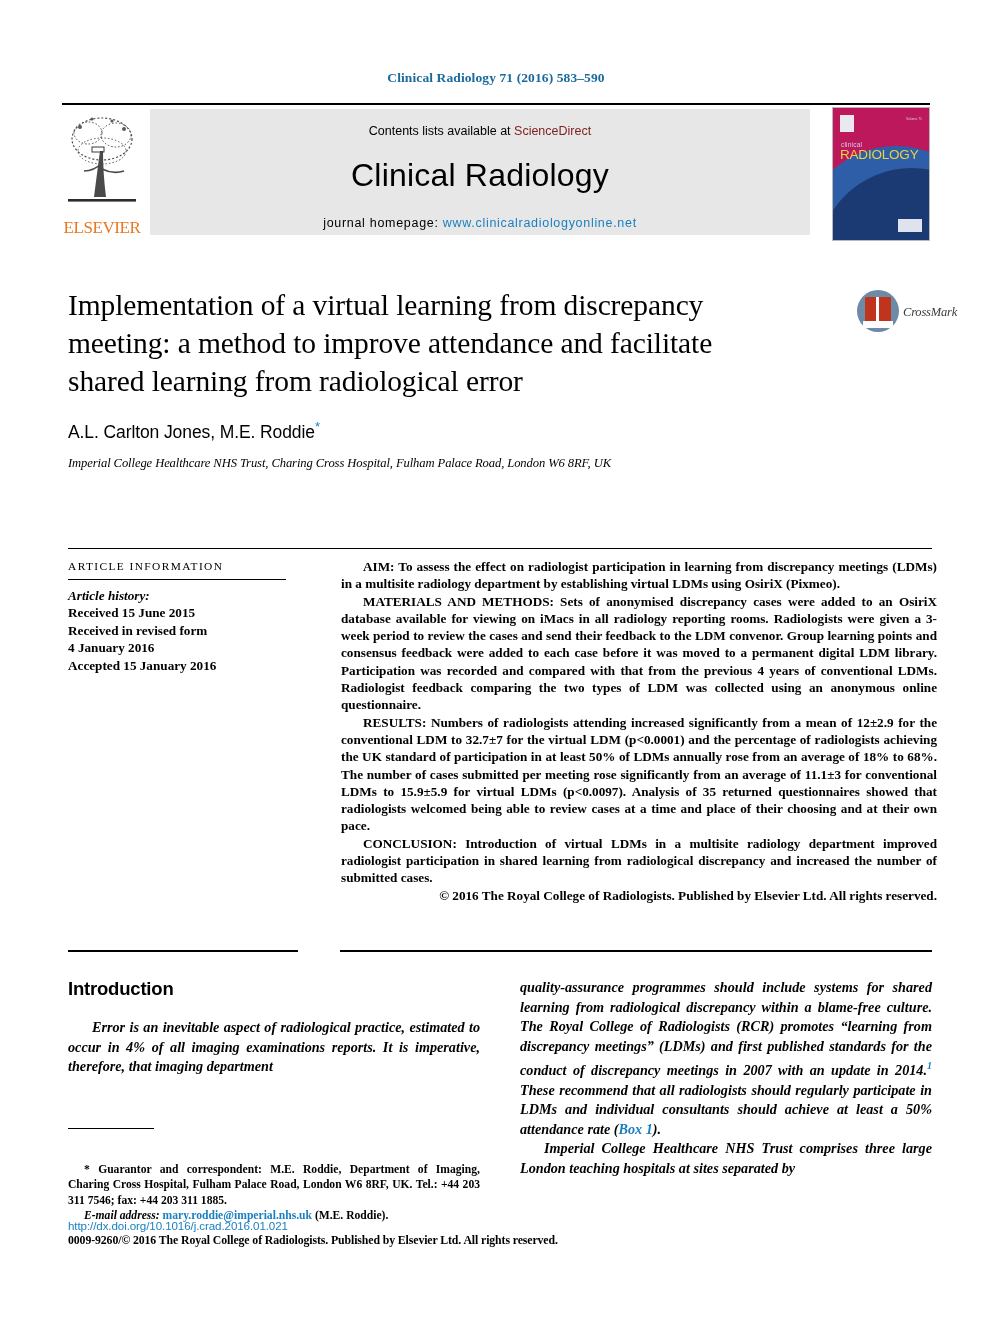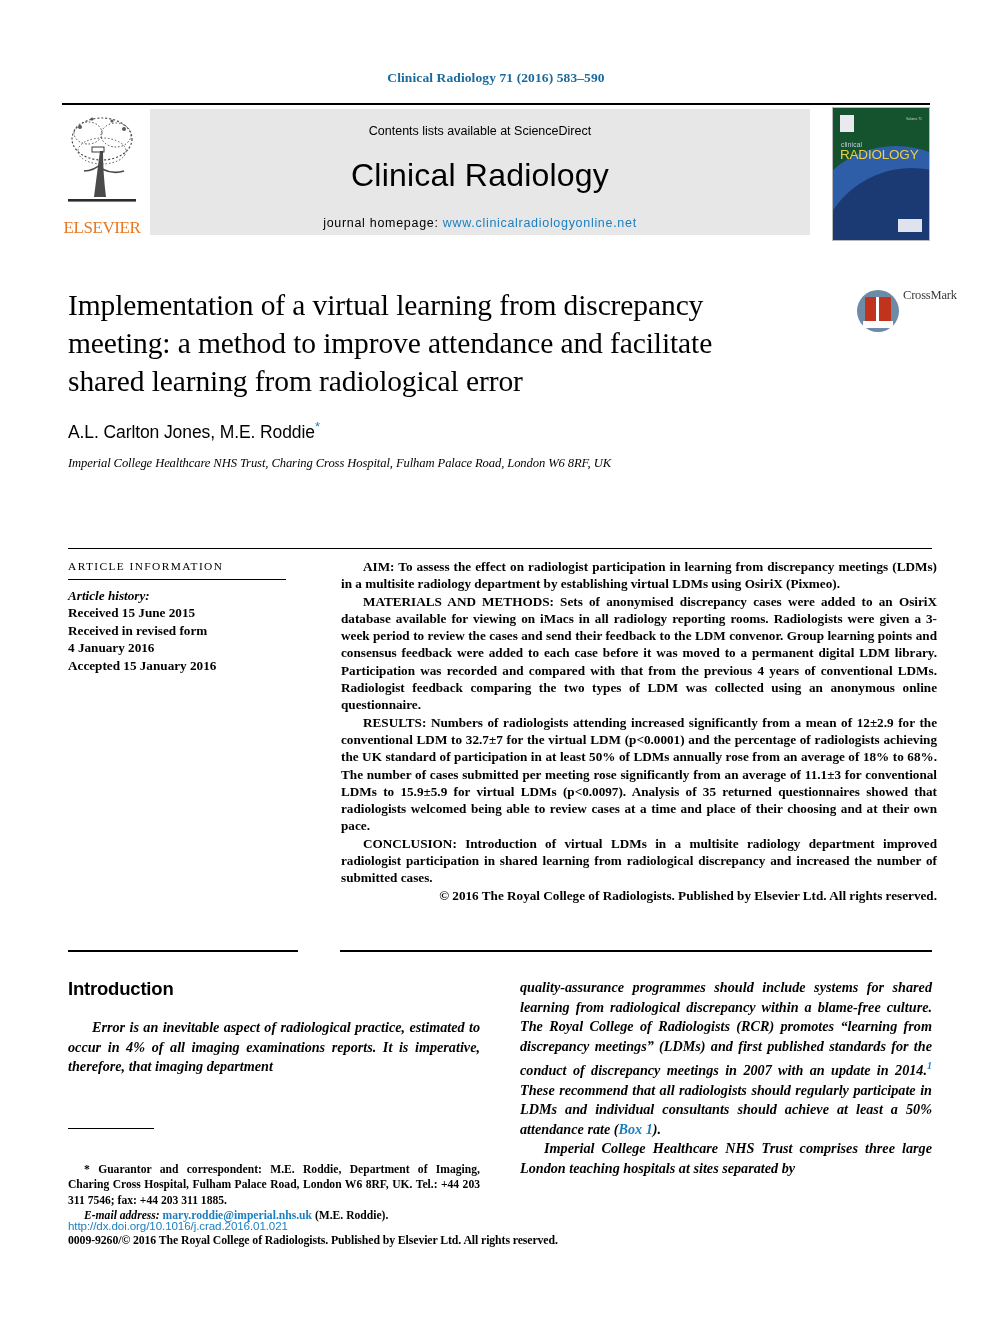--- a/index.html
+++ b/index.html
@@ -79,21 +79,21 @@
     height: 126px;
     background: #e7e7e7;
     text-align: center;
   }
   .contents-line {
     margin-top: 15px;
     font-family: "Liberation Sans", sans-serif;
     font-size: 12.5px;
   }
   .contents-line .sd {
-    color: #000000;
+    color: #7f1d1d;
   }
   .journal-name {
     margin-top: 19px;
     font-family: Liberation Sans, sans-serif;
     font-size: 32px;
     letter-spacing: .2px;
   }
   .homepage-line {
     margin-top: 22px;
     font-family: "Liberation Sans", sans-serif;
@@ -103,21 +103,21 @@
   .homepage-line .url {
     color: #1a7fc1;
   }
   .cover-thumb {
     position: absolute;
     top: 2px;
     right: 0;
     width: 96px;
     height: 132px;
     border: 1px solid #b9b9b9;
-    background: #14532d;
+    background: #be185d;
     overflow: hidden;
   }
   .cover-swoosh {
     position: absolute;
     right: -62px;
     bottom: -96px;
     width: 190px;
     height: 190px;
     border-radius: 50%;
     background: #2f5ea8;
@@ -246,26 +246,27 @@
   .cm-book:after {
     content: "";
     position: absolute;
     bottom: -3px; left: -2px;
     width: 30px; height: 7px;
     background: #ffffff;
     border-radius: 0 0 3px 3px;
   }
   .cm-label {
     position: absolute;
-    top: 0;
+    top: 17px;
     left: 46px;
     font-family: "Liberation Serif", serif;
     font-size: 12.5px;
     color: #3a3a3a;
     letter-spacing: -.2px;
+    font-style: italic;
   }
 
   
   .rule-top {
     position: absolute;
     top: 548px;
     left: 68px;
     width: 864px;
     border-top: 1.6px solid #000;
   }

